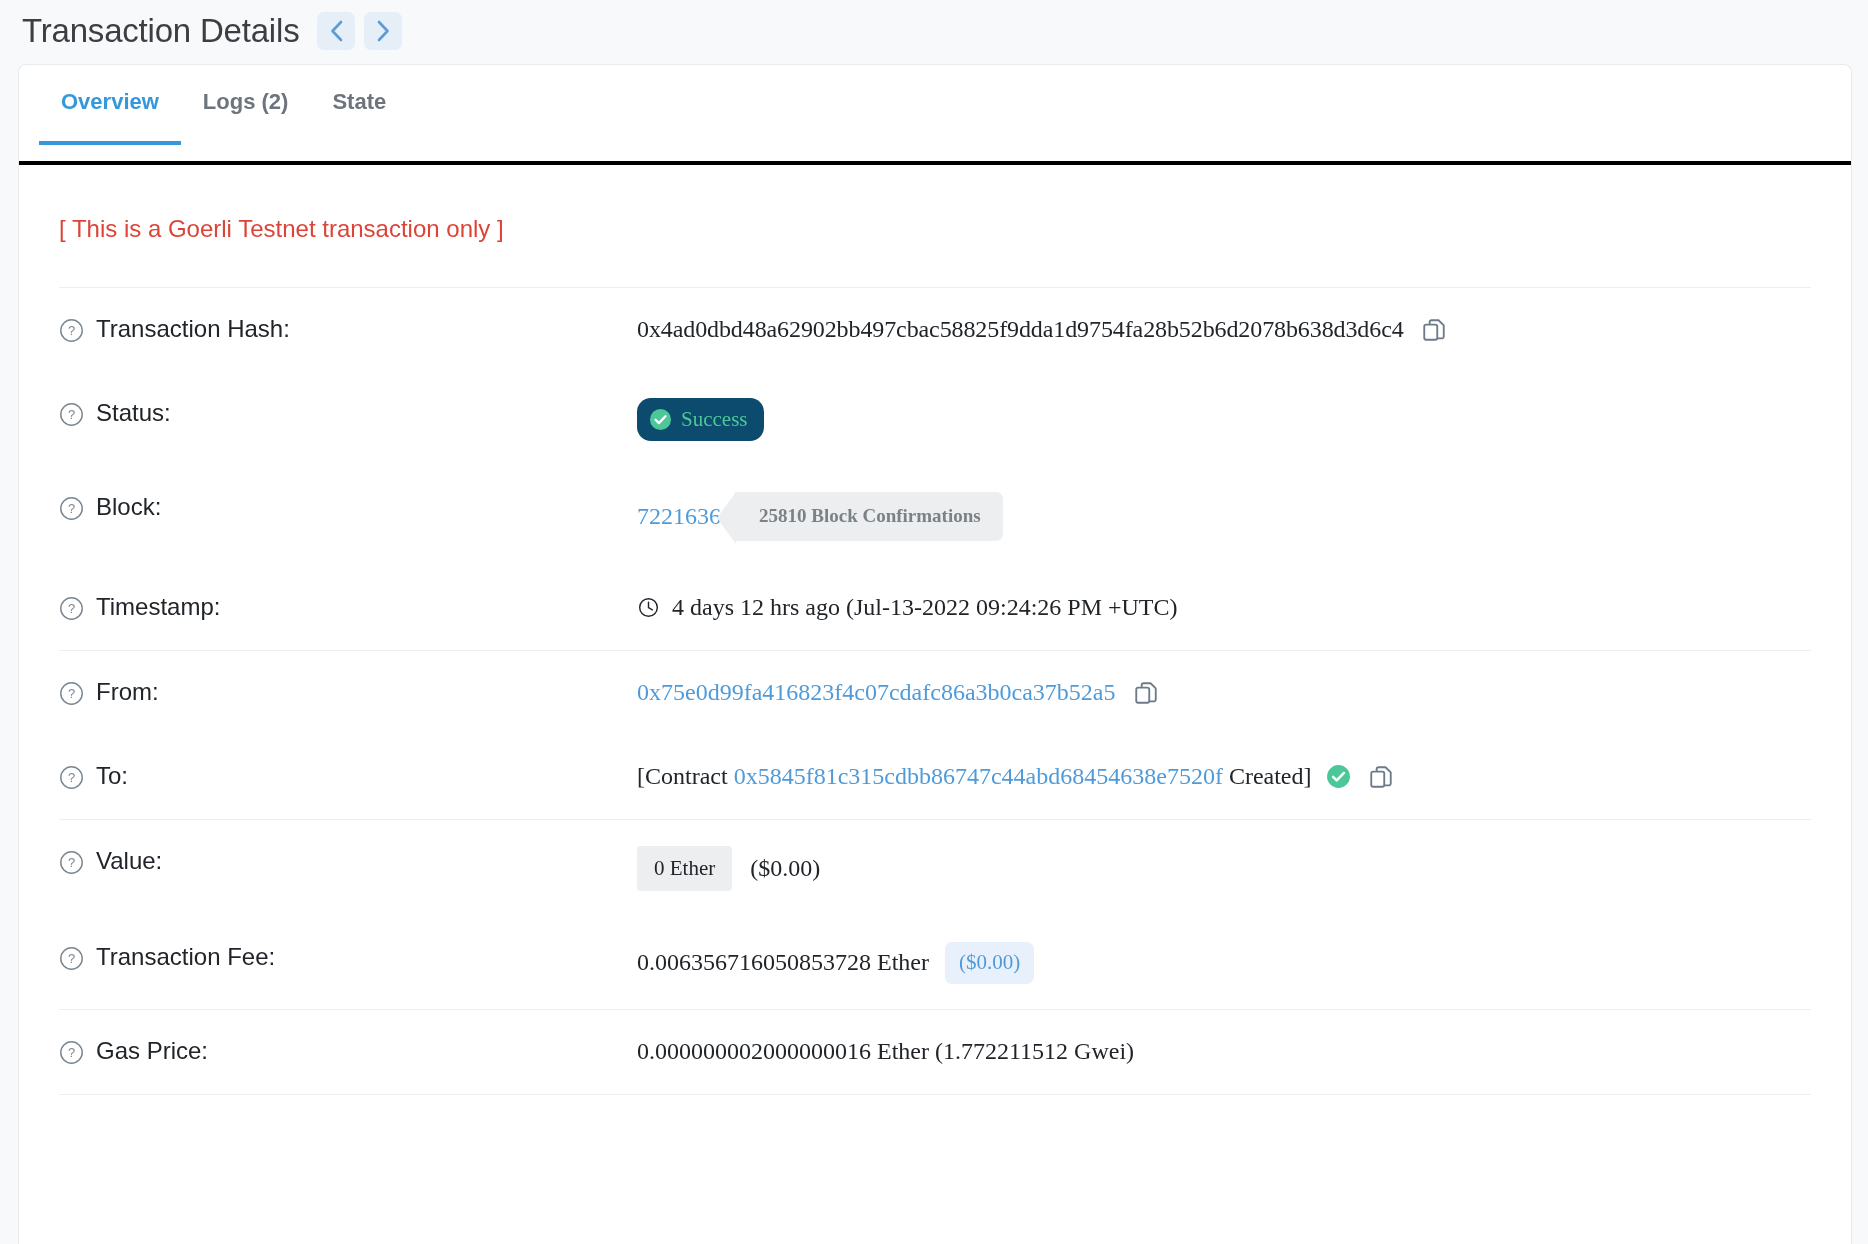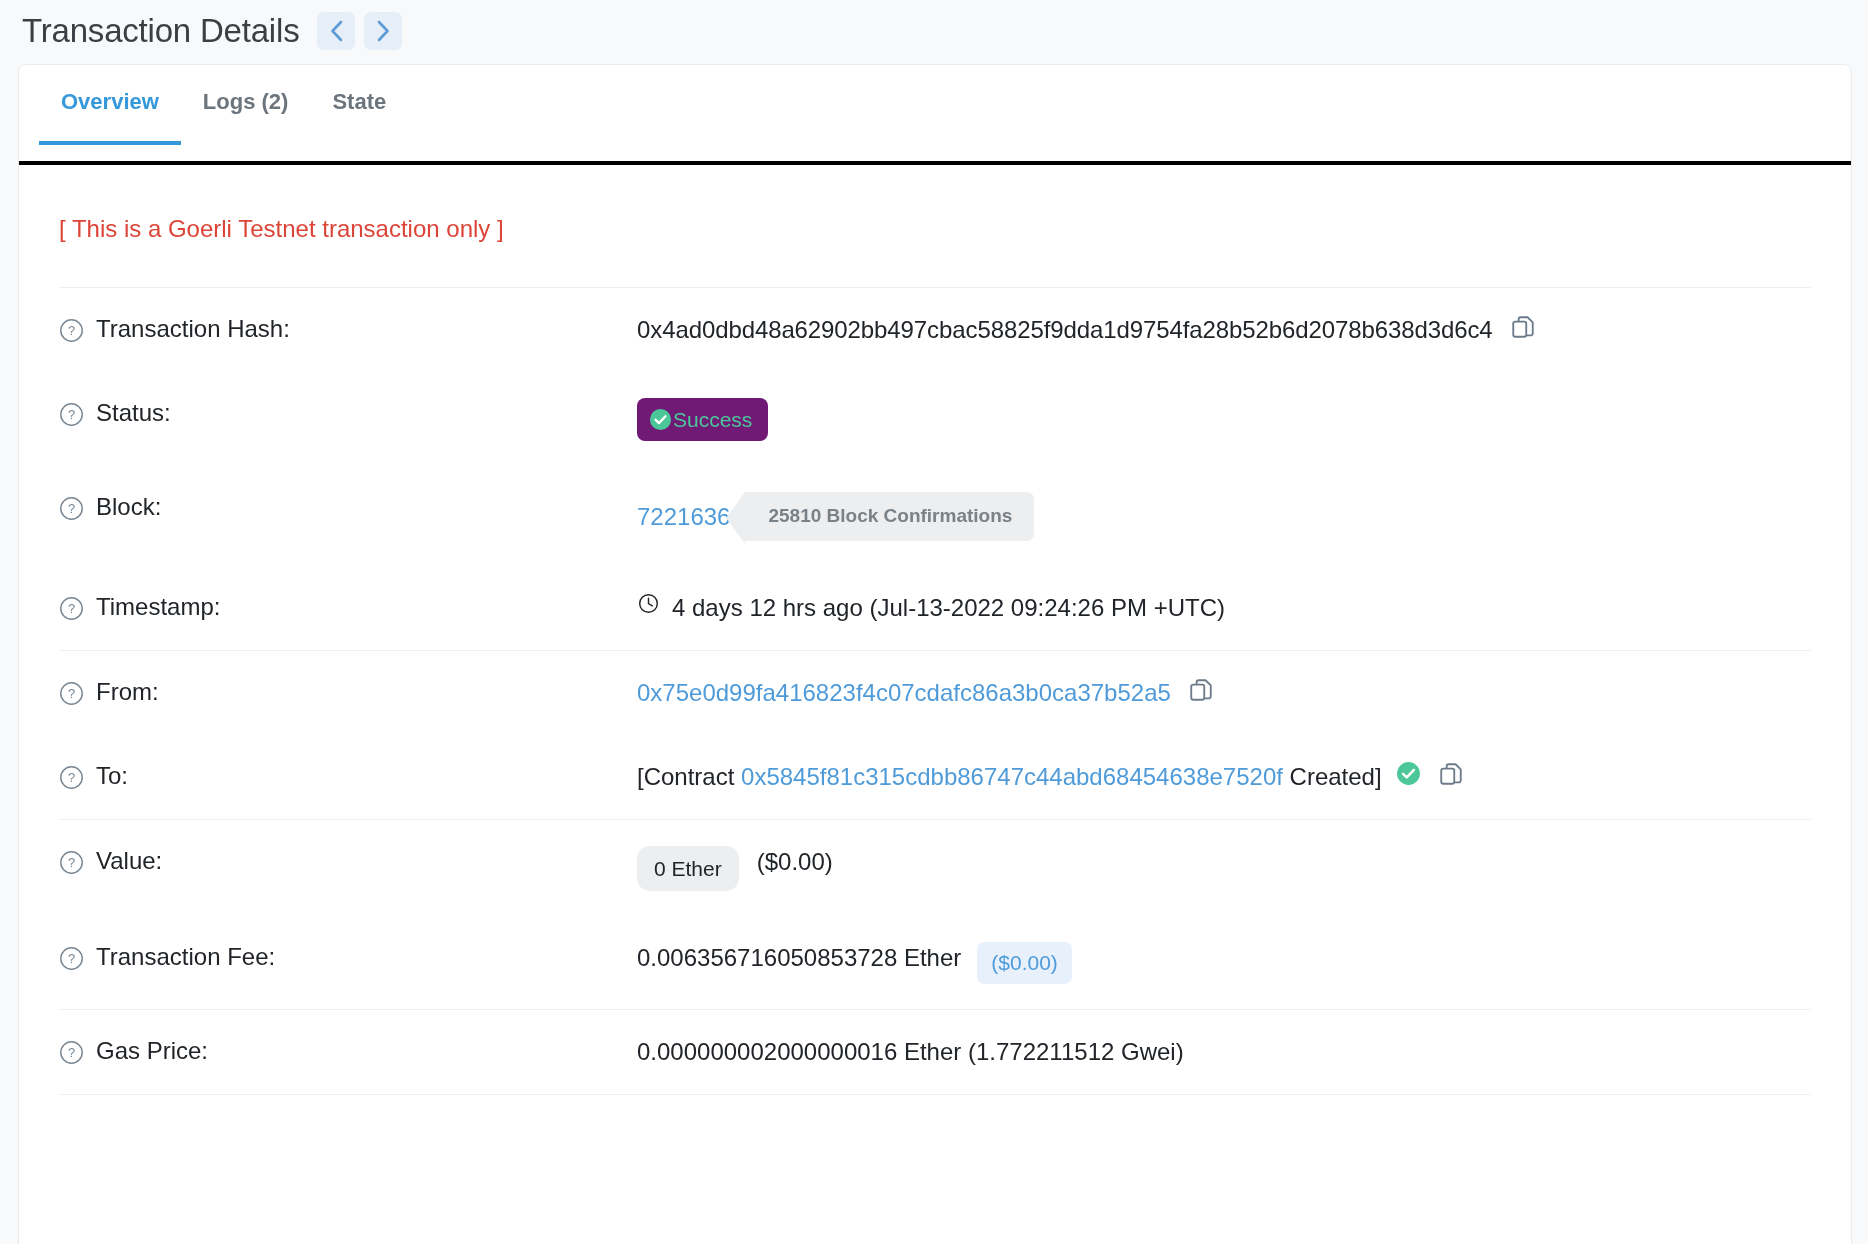--- a/index.html
+++ b/index.html
@@ -102,42 +102,43 @@
     margin-top: 3px;
   }
   .label-text {
     font-size: 24px;
     color: #212529;
   }
   .row-value {
     font-size: 24px;
     color: #212529;
     display: flex;
-    align-items: flex-start;
+    align-items: center;
     flex-wrap: wrap;
     line-height: 1.3;
     padding-top: 1px;
+    font-family: Liberation Serif, serif;
   }
   .mono-hash { letter-spacing: -0.1px; }
   .link { color: #4f9bd9; text-decoration: none; cursor: pointer; }
 
   .copy-icon { margin-left: 17px; cursor: pointer; display: inline-flex; }
 
   .group-sep { border-bottom: 1px solid #eceef0; }
 
   
   .status-badge {
     display: inline-flex;
     align-items: center;
-    background: #701a75;
-    border-radius: 8px;
+    background: #0c4a6e;
+    border-radius: 14px;
     padding: 8px 16px 8px 12px;
     font-size: 21px;
     color: #4cc79a;
-    gap: 1px;
+    gap: 9px;
   }
 
   
   .block-wrap { display: flex; align-items: center; }
   .block-num { font-size: 24px; color: #4f9bd9; cursor: pointer; }
   .block-confirm {
     position: relative;
     margin-left: 14px;
     background: #eceef0;
     color: #7a8288;
@@ -153,21 +154,21 @@
     width: 0; height: 0;
     border-top: 26px solid transparent;
     border-bottom: 26px solid transparent;
     border-right: 19px solid #eceef0;
   }
 
   
   .value-pill {
     display: inline-block;
     background: #eceef0;
-    border-radius: 13px;
+    border-radius: 4px;
     padding: 9px 17px;
     font-size: 21px;
     color: #212529;
     margin-right: 18px;
   }
   .fee-usd {
     background: #e8f1fb;
     color: #4f9bd9;
     border-radius: 7px;
     padding: 7px 14px;

